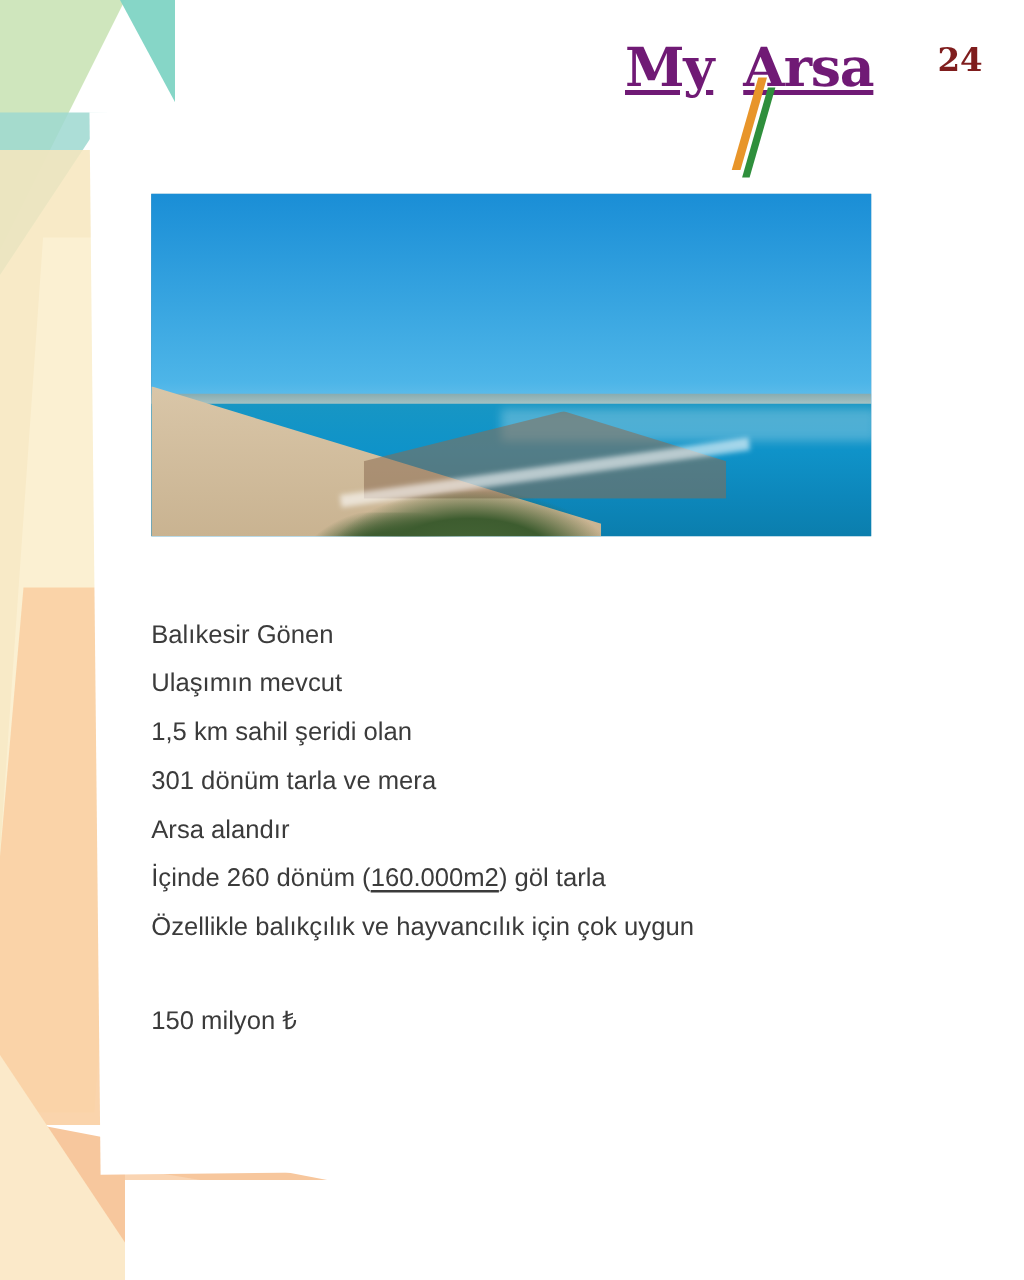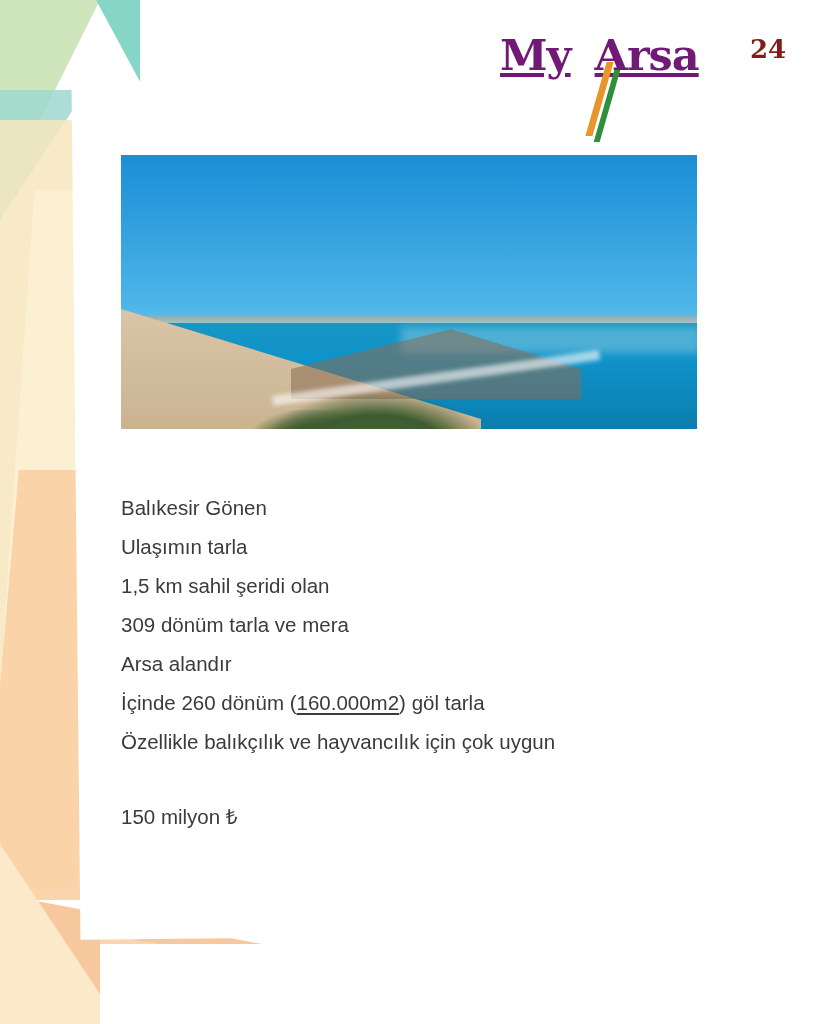--- a/index.html
+++ b/index.html
@@ -317,22 +317,22 @@
     <div class="beach-wet"></div>
     <div class="foam"></div>
 
     <div class="tree2"></div>
     <div class="tree"></div>
 
   </div>
 
   <div class="text-block">
     <div class="text-line">Balıkesir Gönen</div>
-    <div class="text-line">Ulaşımın tarla</div>
+    <div class="text-line">Ulaşımın mevcut</div>
     <div class="text-line">1,5 km sahil şeridi olan</div>
-    <div class="text-line">309 dönüm tarla ve mera</div>
+    <div class="text-line">301 dönüm tarla ve mera</div>
     <div class="text-line">Arsa alandır</div>
     <div class="text-line"><span>İçinde 260 dönüm (</span><span class="ul">160.000m2</span><span>) göl tarla</span></div>
     <div class="text-line">Özellikle balıkçılık ve hayvancılık için çok uygun</div>
     <div class="price-line">150 milyon ₺</div>
   </div>
 
 </div>
 
 </body></html>

